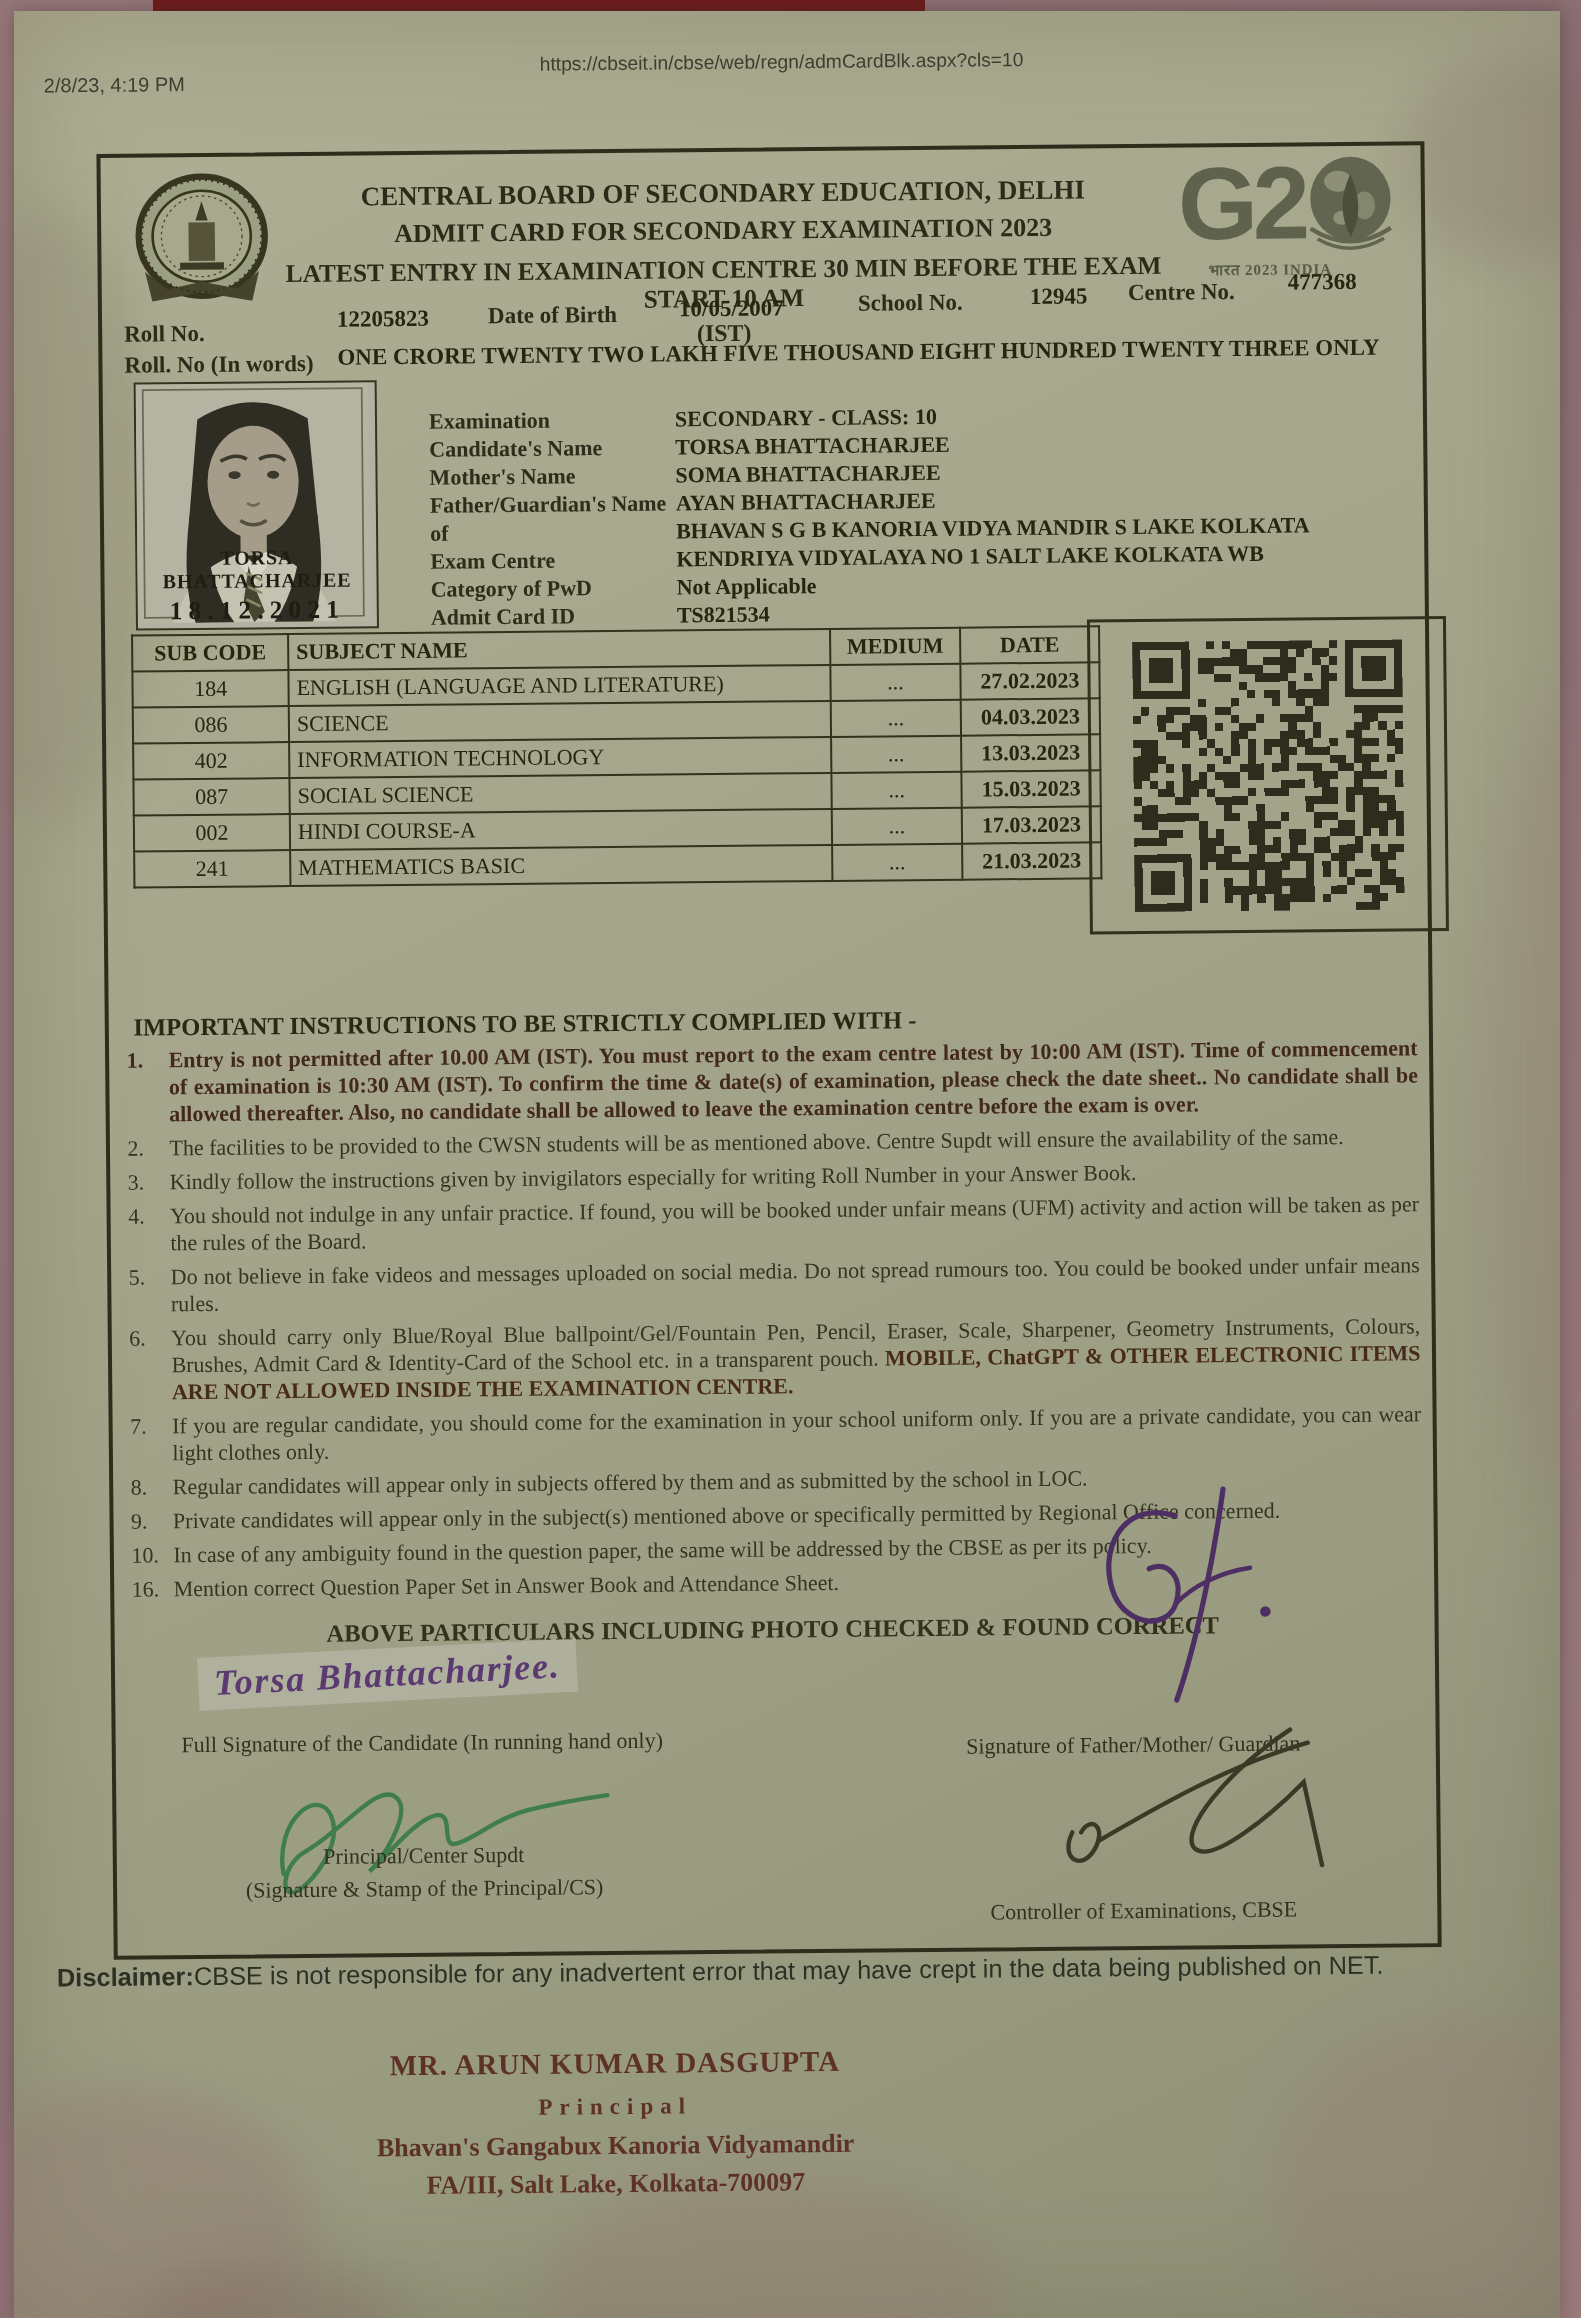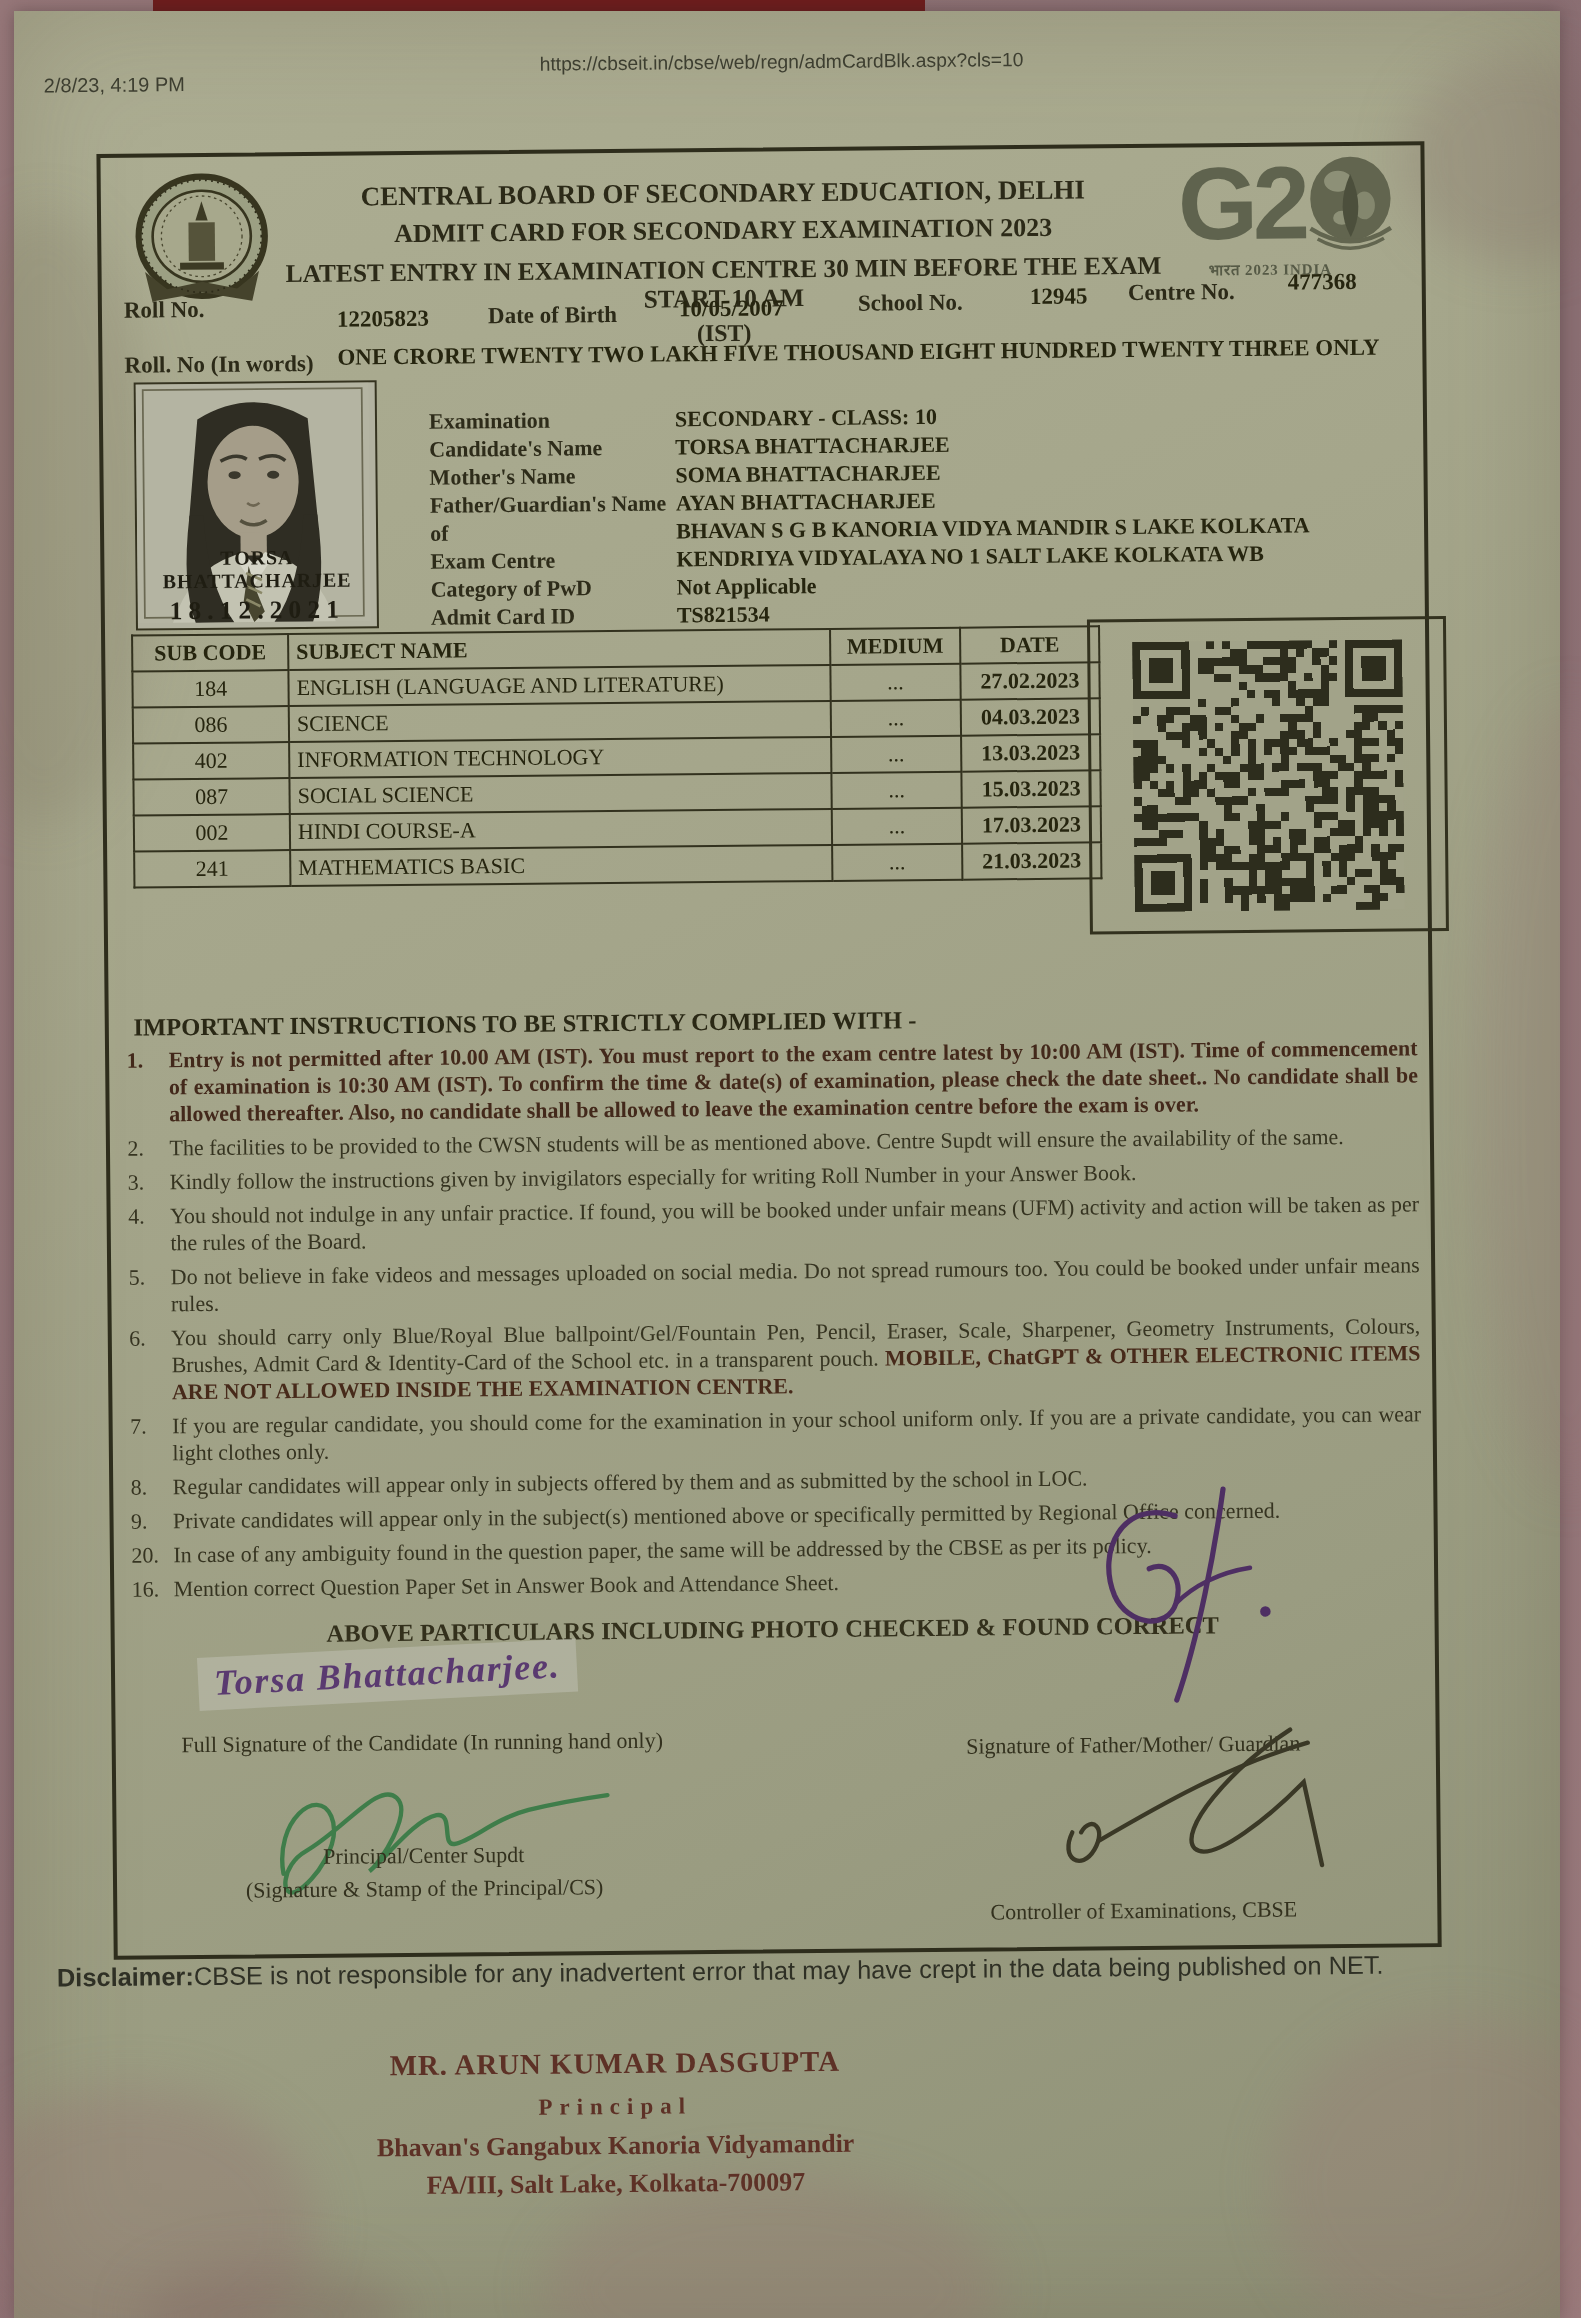--- a/index.html
+++ b/index.html
@@ -113,21 +113,21 @@
             <ellipse cx="68" cy="58" rx="12" ry="16" fill="#84876e"></ellipse>
             <ellipse cx="42" cy="72" rx="10" ry="8" fill="#8d9077"></ellipse>
             <path d="M52 22 C40 48 40 72 52 94 C64 72 64 48 52 22 Z" fill="#4c4f3c"></path>
             <path d="M6 84 Q52 114 98 84" fill="none" stroke="#62654f" stroke-width="5"></path>
             <path d="M14 96 Q52 118 90 96" fill="none" stroke="#62654f" stroke-width="4"></path>
           </svg>
         </div>
         <div class="g20-sub">भारत 2023 INDIA</div>
       </div>
 
-      <span class="abs lbl" style="left:22px;top:140px;">Roll No.</span>
+      <span class="abs lbl" style="left:22px;top:164px;">Roll No.</span>
       <span class="abs val" style="left:235px;top:151px;font-family:Liberation Serif, serif;">12205823</span>
       <span class="abs lbl" style="left:386px;top:149px;">Date of Birth</span>
       <span class="abs val" style="left:577px;top:144px;">10/05/2007</span>
       <span class="abs lbl" style="left:756px;top:140px;">School No.</span>
       <span class="abs val" style="left:928px;top:135px;">12945</span>
       <span class="abs lbl" style="left:1026px;top:132px;">Centre No.</span>
       <span class="abs val" style="left:1186px;top:123px;">477368</span>
       <span class="abs lbl" style="left:22px;top:195px;">Roll. No  (In words)</span>
       <span class="abs val" style="left:235px;top:189px;">ONE CRORE TWENTY TWO LAKH FIVE THOUSAND EIGHT HUNDRED TWENTY THREE ONLY</span>
 
@@ -685,21 +685,21 @@
         </div>
         <div class="ins-item">
           <span class="ins-num">8.</span>
           <span class="ins-text">Regular candidates will appear only in subjects offered by them and as submitted by the school in LOC.</span>
         </div>
         <div class="ins-item">
           <span class="ins-num">9.</span>
           <span class="ins-text">Private candidates will appear only in the subject(s) mentioned above or specifically permitted by Regional Office concerned.</span>
         </div>
         <div class="ins-item">
-          <span class="ins-num">20.</span>
+          <span class="ins-num">10.</span>
           <span class="ins-text">In case of any ambiguity found in the question paper, the same will be addressed by the CBSE as per its policy.</span>
         </div>
         <div class="ins-item">
           <span class="ins-num">16.</span>
           <span class="ins-text">Mention correct Question Paper Set in Answer Book and Attendance Sheet.</span>
         </div>
       </div>
 
       <div class="attest">ABOVE PARTICULARS INCLUDING PHOTO CHECKED &amp; FOUND CORRECT</div>
 

